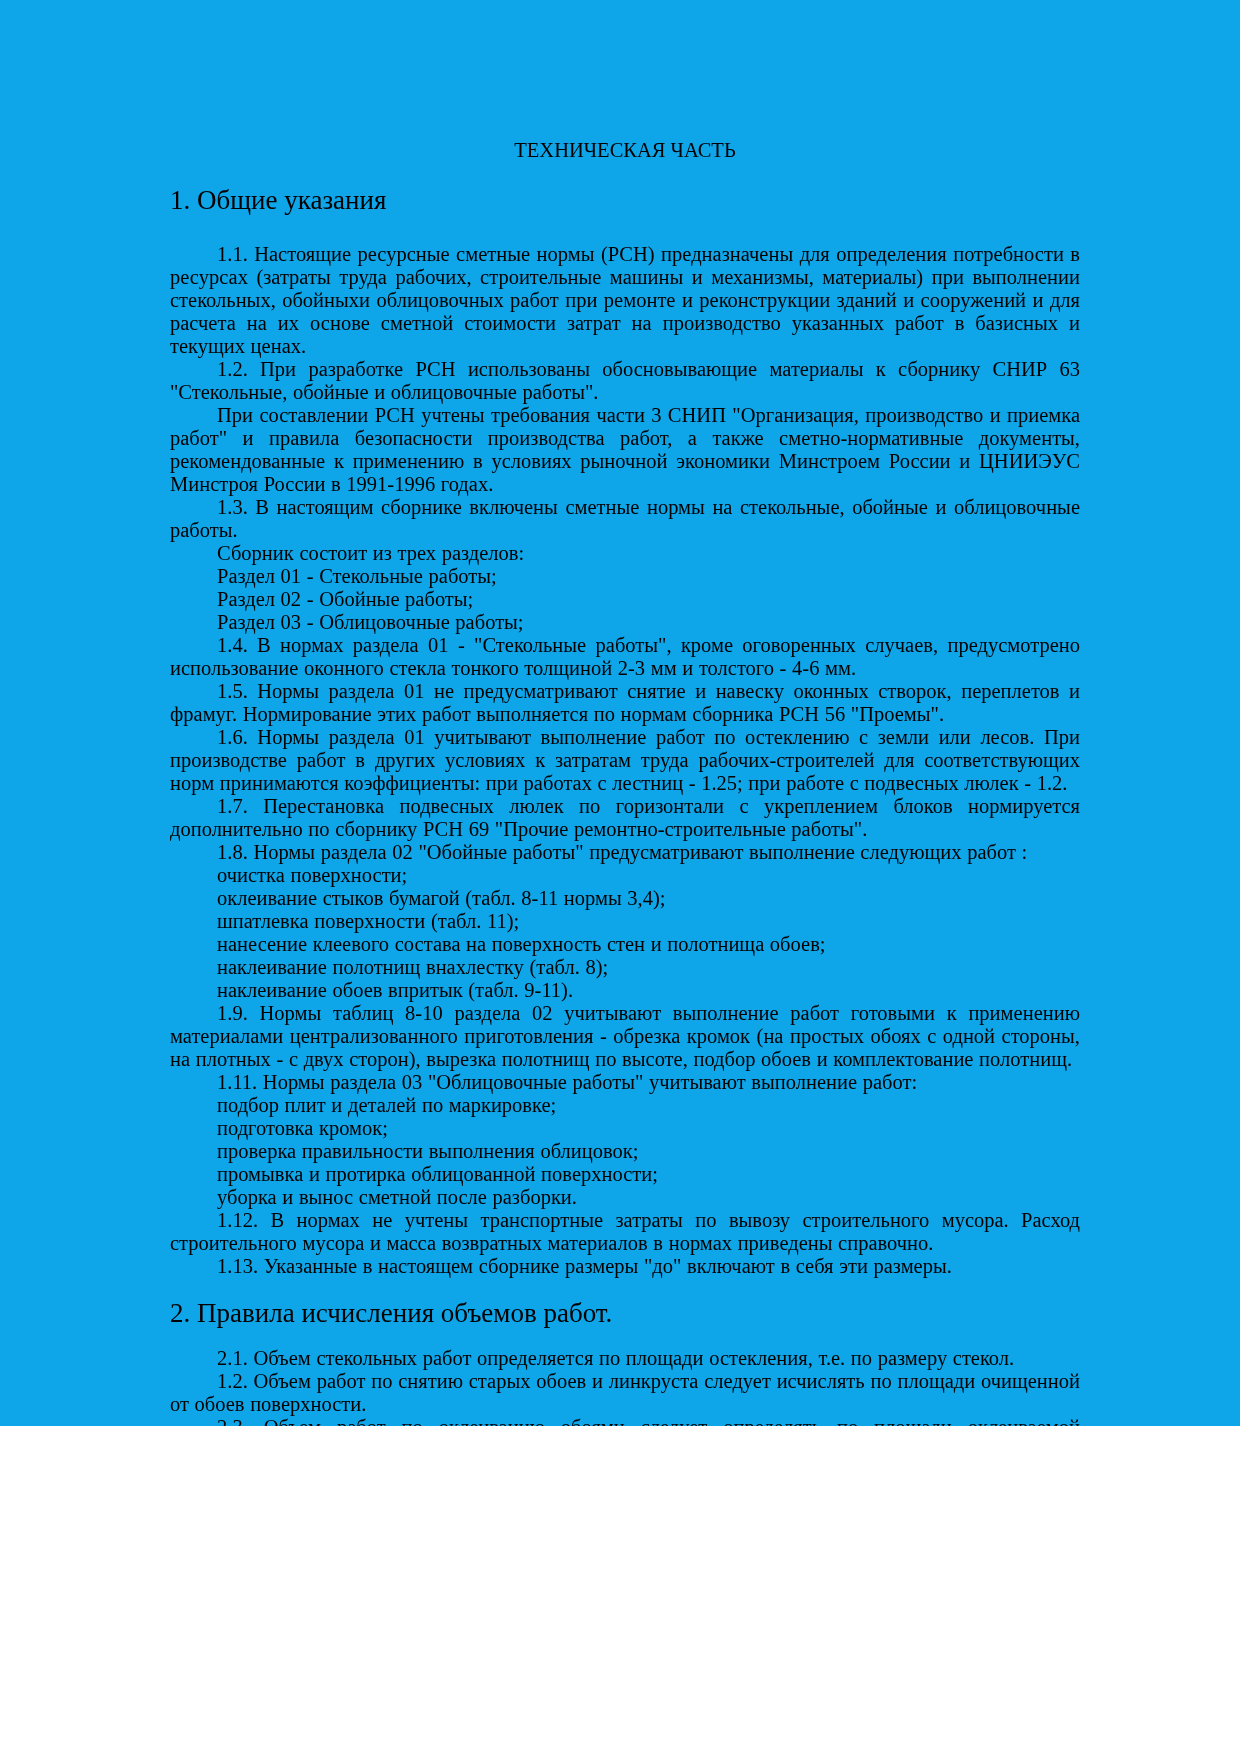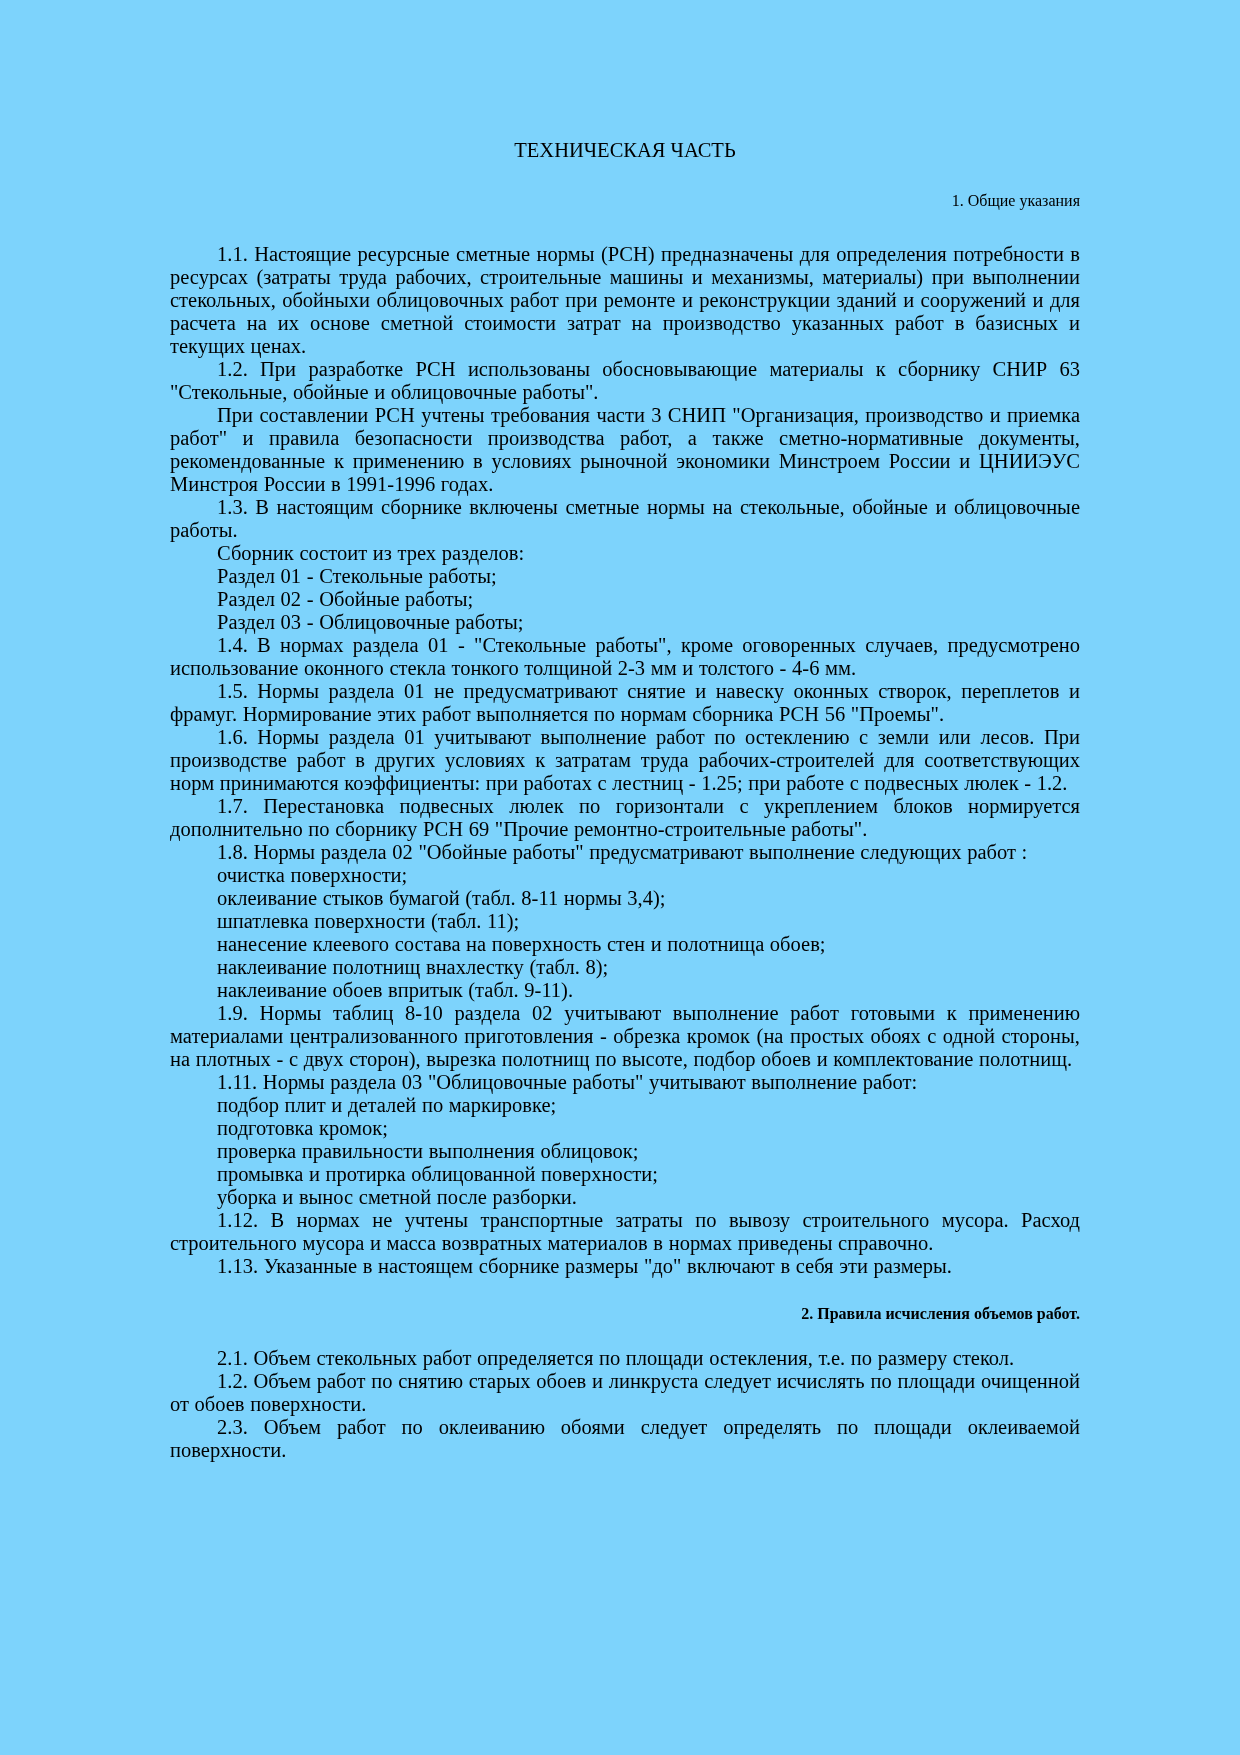--- a/index.html
+++ b/index.html
@@ -4,44 +4,43 @@
 <style>
   html, body {
     margin: 0;
     padding: 0;
     background: #ffffff;
   }
   .page {
     position: relative;
     box-sizing: border-box;
     width: 1240px;
-    height: 1755px;
-    background: #7dd3fc;
+    height: 1426px;
+    background: #0ea5e9;
     color: #000000;
     font-family: "Liberation Serif", "DejaVu Serif", serif;
     font-size: 20.5px;
     line-height: 23px;
     padding: 139px 160px 0 170px;
     overflow: hidden;
   }
   .doc-title {
     font-size: 20.5px;
     font-weight: normal;
     text-align: center;
     margin: 0 0 27px 0;
   }
   .section-heading {
-    font-size: 16px;
+    font-size: 27px;
     font-weight: normal;
-    text-align: right;
+    text-align: left;
     margin: 0 0 31px 0;
   }
   .section-rules .section-heading {
     margin: 24px 0 22px 0;
-    font-weight: bold;
   }
   .para {
     margin: 0;
     text-align: justify;
     text-indent: 47px;
     word-spacing: 0.5px;
   }
 </style>
 </head>
 <body>

